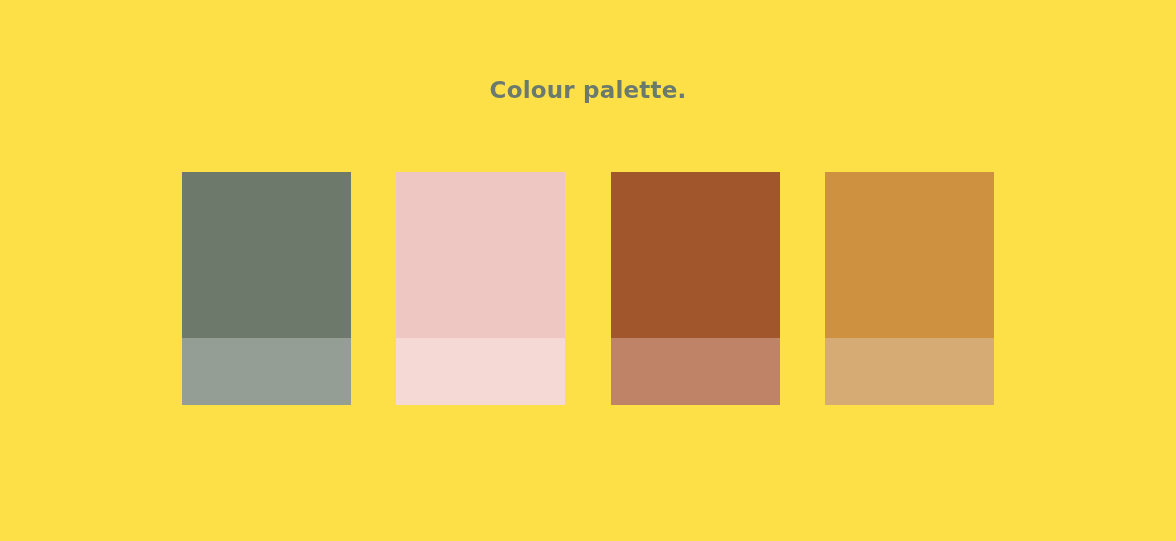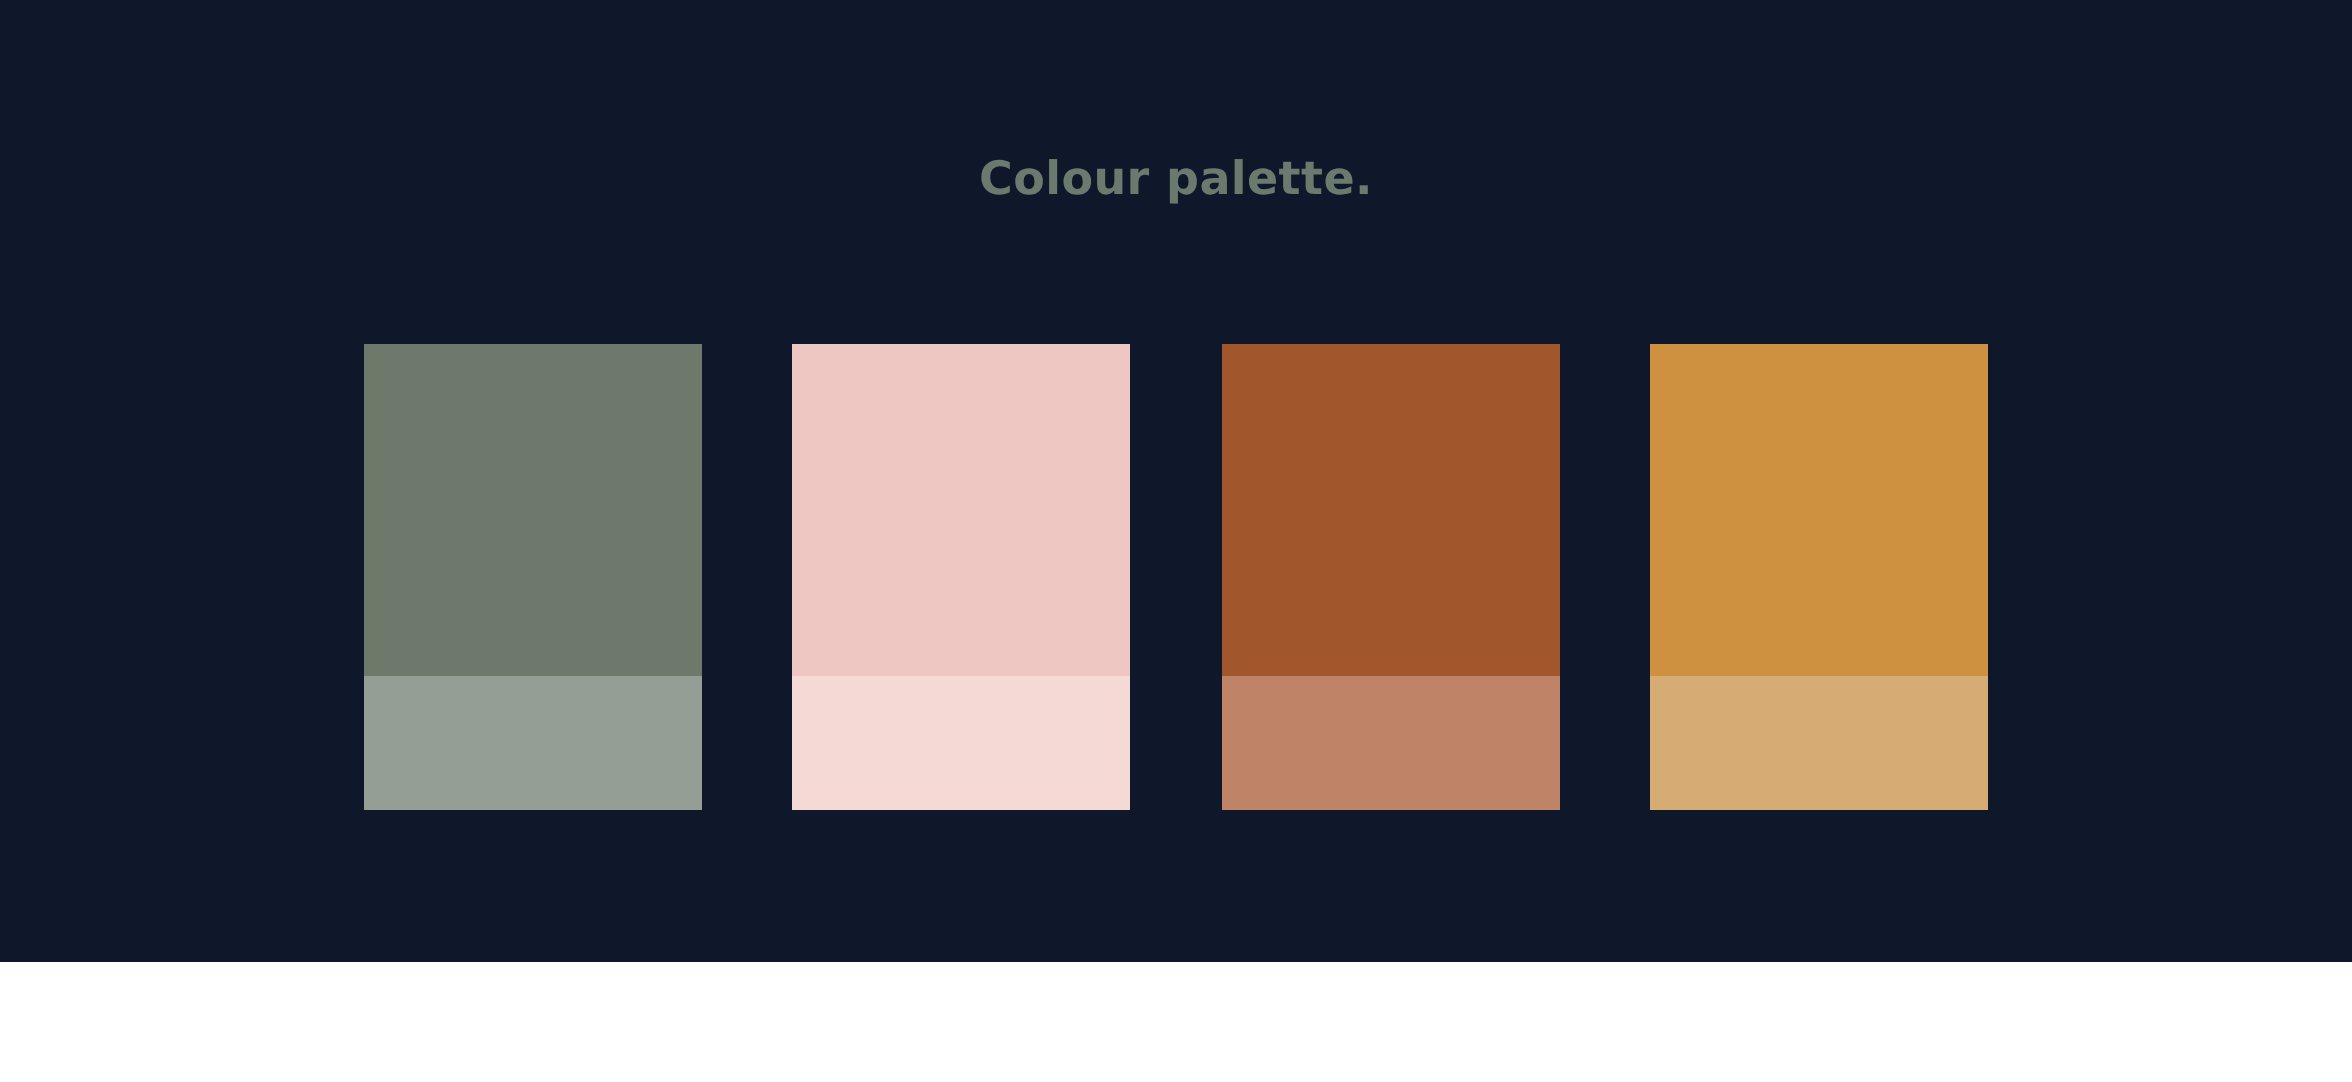--- a/index.html
+++ b/index.html
@@ -12,22 +12,22 @@
     height: 541px;
     background: #ffffff;
     font-family: "Liberation Sans", sans-serif;
     overflow: hidden;
     position: relative;
   }
 
   .palette-page {
     position: relative;
     width: 1176px;
-    height: 481px;
-    background: #0f172a;
+    height: 541px;
+    background: #fde047;
   }
 
   .page-title {
     position: absolute;
     top: 74px;
     left: 0;
     width: 1176px;
     text-align: center;
     font-family: "DejaVu Sans", "Liberation Sans", sans-serif;
     font-size: 23px;

